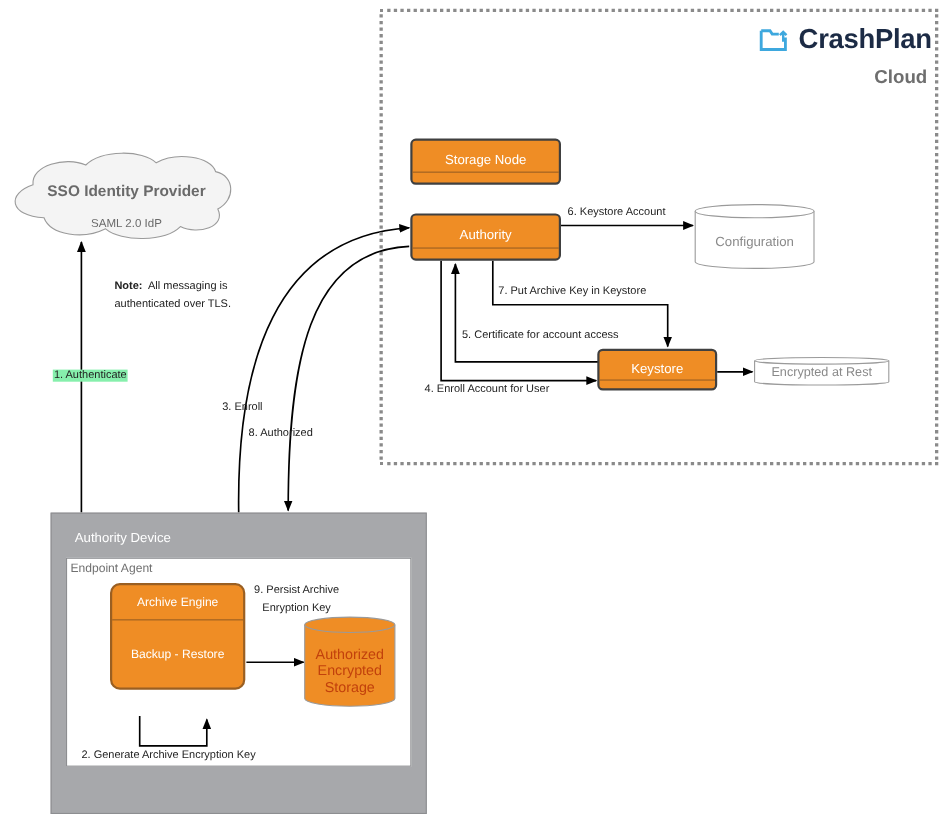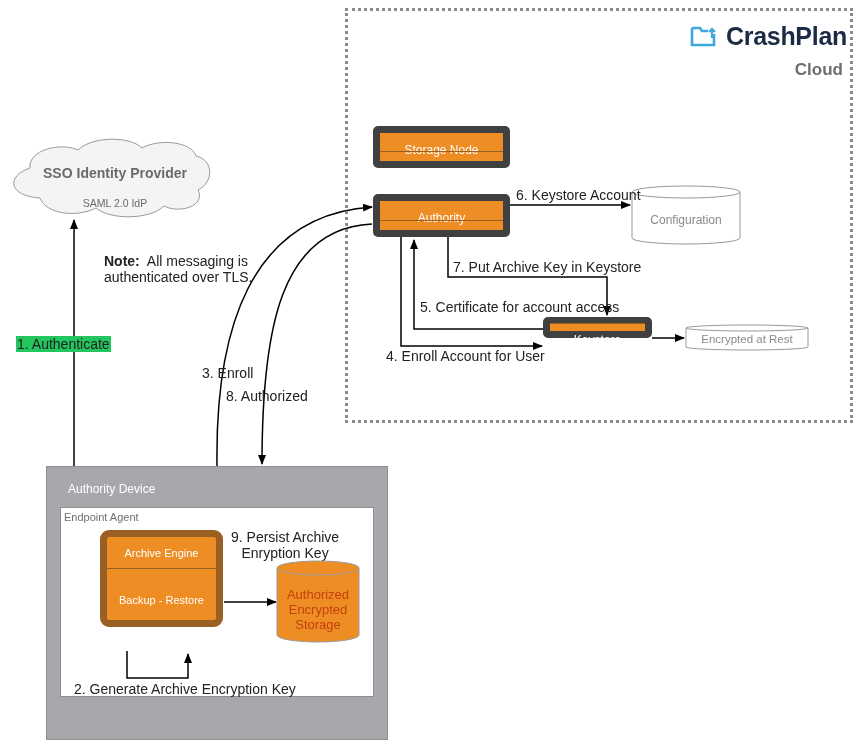--- a/index.html
+++ b/index.html
@@ -3,24 +3,24 @@
 <meta charset="utf-8">
 <style>
   html, body { margin:0; padding:0; background:#ffffff; }
   body { width:863px; height:750px; position:relative; overflow:hidden; font-family:"Liberation Sans", sans-serif; }
   #canvas { position:absolute; left:0; top:0; width:863px; height:750px; }
   .abs { position:absolute; }
   .cloud-region { left:345px; top:8px; width:508px; height:415px; border:3px dotted #8a8a8a; box-sizing:border-box; }
   .brand { left:690px; top:20px; height:32px; display:flex; align-items:center; gap:8px; }
   .brand-name { font-size:25px; font-weight:bold; color:#1c2b45; letter-spacing:-0.3px; }
   .cloud-label { right:20px; top:60px; font-size:17px; font-weight:bold; color:#6e6e6e; }
-  .box { background:#ef8d25; border:7px solid #404040; border-radius:5px; box-sizing:border-box; color:#fff; font-size:12px; text-align:center; }
+  .box { background:#ef8d25; border:2px solid #404040; border-radius:5px; box-sizing:border-box; color:#fff; font-size:12px; text-align:center; }
   .box .title { position:absolute; left:0; right:0; }
   .box .foot { position:absolute; left:0; right:0; bottom:0; height:9px; border-top:1px solid #9a5f22; }
-  .lbl { font-size:14px; color:#222; white-space:nowrap; }
+  .lbl { font-size:10px; color:#222; white-space:nowrap; }
   .endpoint { left:46px; top:466px; width:342px; height:274px; background:#a7a8ab; border:1px solid #8d8e91; box-sizing:border-box; }
   .endpoint-title { left:68px; top:482px; font-size:12px; color:#fff; }
   .agent { left:60px; top:507px; width:314px; height:190px; background:#ffffff; border:1px solid #8d8e91; box-sizing:border-box; }
   .agent-title { left:64px; top:511px; font-size:11px; color:#707070; }
   .cyl-text { font-size:12px; color:#8a8a8a; text-align:center; }
 </style>
 </head>
 <body>
 
 <svg id="canvas" width="863" height="750" viewBox="0 0 863 750">
@@ -80,29 +80,29 @@
 </div>
 
 <div class="abs box" style="left:373px; top:126px; width:137px; height:42px;">
   <span class="title" style="top:10px;">Storage Node</span>
   <div class="foot"></div>
 </div>
 <div class="abs box" style="left:373px; top:194px; width:137px; height:43px;">
   <span class="title" style="top:10px;">Authority</span>
   <div class="foot"></div>
 </div>
-<div class="abs box" style="left:543px; top:317px; width:109px; height:21px;">
+<div class="abs box" style="left:543px; top:317px; width:109px; height:38px;">
   <span class="title" style="top:9px;">Keystore</span>
   <div class="foot" style="height:7px;"></div>
 </div>
 
 <div class="abs cyl-text" style="left:632px; top:213px; width:108px;">Configuration</div>
 <div class="abs cyl-text" style="left:686px; top:333px; width:122px; font-size:11.5px;">Encrypted at Rest</div>
 
-<div class="abs lbl" style="left:16px; top:336px; background:#22c55e; padding:0 1px;">1. Authenticate</div>
+<div class="abs lbl" style="left:48px; top:336px; background:#86efac; padding:0 1px;">1. Authenticate</div>
 <div class="abs lbl" style="left:202px; top:365px;">3. Enroll</div>
 <div class="abs lbl" style="left:226px; top:388px;">8. Authorized</div>
 <div class="abs lbl" style="left:516px; top:187px;">6. Keystore Account</div>
 <div class="abs lbl" style="left:453px; top:259px;">7. Put Archive Key in Keystore</div>
 <div class="abs lbl" style="left:420px; top:299px;">5. Certificate for account access</div>
 <div class="abs lbl" style="left:386px; top:348px;">4. Enroll Account for User</div>
 
 <div class="abs endpoint"></div>
 <div class="abs endpoint-title">Authority Device</div>
 <div class="abs agent"></div>

